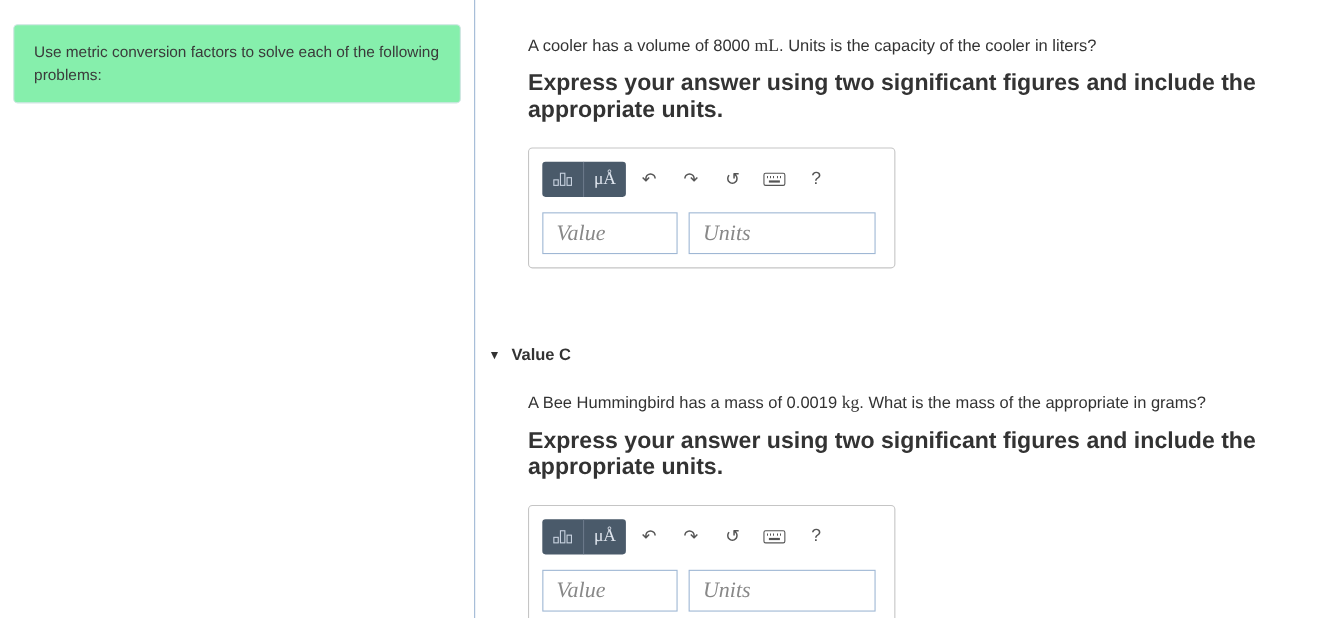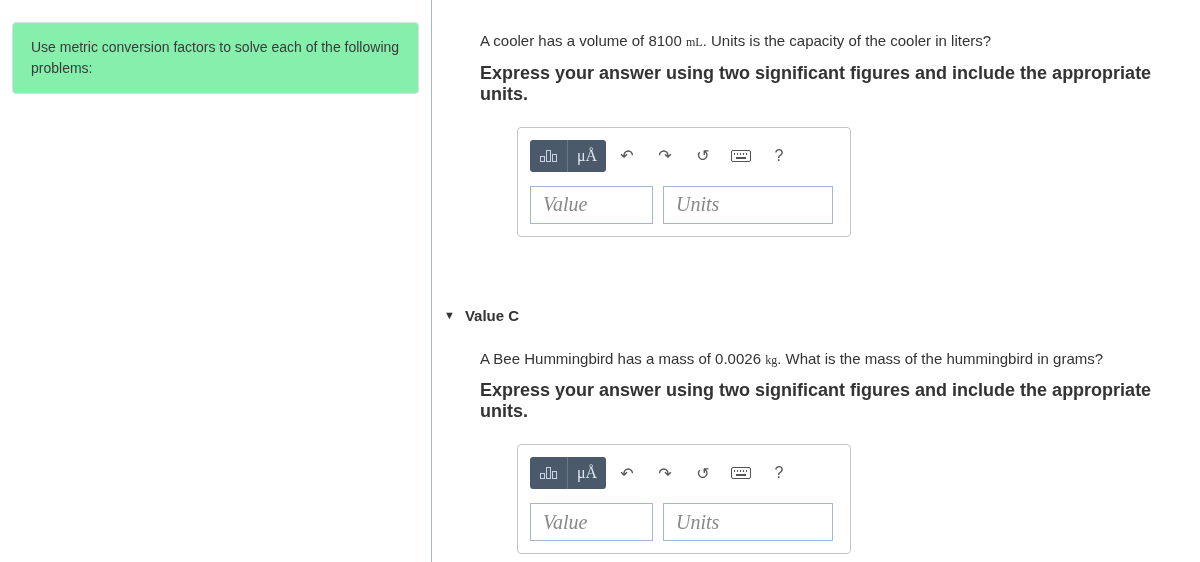--- a/index.html
+++ b/index.html
@@ -35,35 +35,34 @@
     margin-bottom: 70px;
   }
   .q-text {
     font-size: 15px;
     line-height: 1.5;
     color: #333;
     margin-bottom: 10px;
   }
   .q-unit {
     font-family: "Times New Roman", serif;
-    font-size: 12px;
+    font-size: 16px;
     margin-top: 16px;
   }
   .q-instruction {
-    font-size: 18px;
+    font-size: 21px;
     font-weight: bold;
     color: #333;
     margin-bottom: 22px;
   }
   .answer-box {
     border: 1px solid #c5c5c5;
     border-radius: 4px;
     width: 334px;
     padding: 12px;
-    margin-left: 37px;
   }
   .toolbar {
     display: flex;
     align-items: center;
     gap: 0;
     margin-bottom: 14px;
   }
   .tool-group-dark {
     display: flex;
     background: #4a5a6a;
@@ -170,21 +169,21 @@
 <div class="left-col">
   <div class="instruction-box">
     <span>Use metric conversion factors to solve each of the following problems:</span>
   </div>
 </div>
 
 <div class="right-col">
 
   <div class="question-block">
     <p class="q-text">
-      <span>A cooler has a volume of 8100 </span><span class="q-unit">mL</span><span>. Units is the capacity of the cooler in liters?</span>
+      <span>A cooler has a volume of 8000 </span><span class="q-unit">mL</span><span>. Units is the capacity of the cooler in liters?</span>
     </p>
     <p class="q-instruction">Express your answer using two significant figures and include the appropriate units.</p>
 
     <div class="answer-box">
       <div class="toolbar">
         <div class="tool-group-dark">
           <div class="tool-btn-dark">
             <span class="templates-icon">
               <span class="sq short"></span>
                 <span class="sq tall"></span>
@@ -222,21 +221,21 @@
     </div>
   </div>
 
   <div class="part-header">
     <span class="collapse-arrow">▼</span>
     <span class="part-title">Value C</span>
   </div>
 
   <div class="question-block">
     <p class="q-text">
-      <span>A Bee Hummingbird has a mass of 0.0026 </span><span class="q-unit">kg</span><span>. What is the mass of the hummingbird in grams?</span>
+      <span>A Bee Hummingbird has a mass of 0.0019 </span><span class="q-unit">kg</span><span>. What is the mass of the appropriate in grams?</span>
     </p>
     <p class="q-instruction">Express your answer using two significant figures and include the appropriate units.</p>
 
     <div class="answer-box">
       <div class="toolbar">
         <div class="tool-group-dark">
           <div class="tool-btn-dark">
             <span class="templates-icon">
               <span class="sq short"></span>
                 <span class="sq tall"></span>

